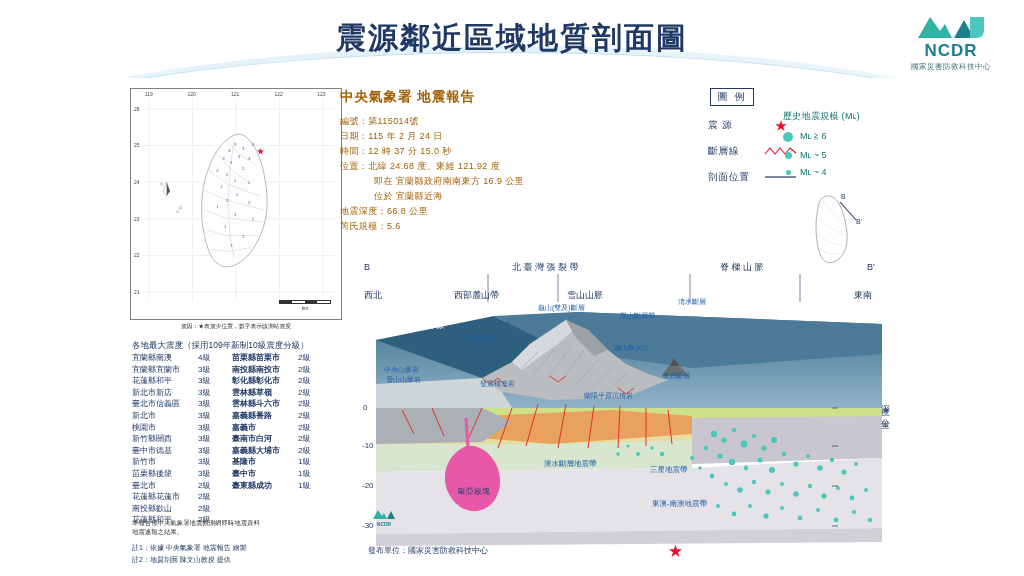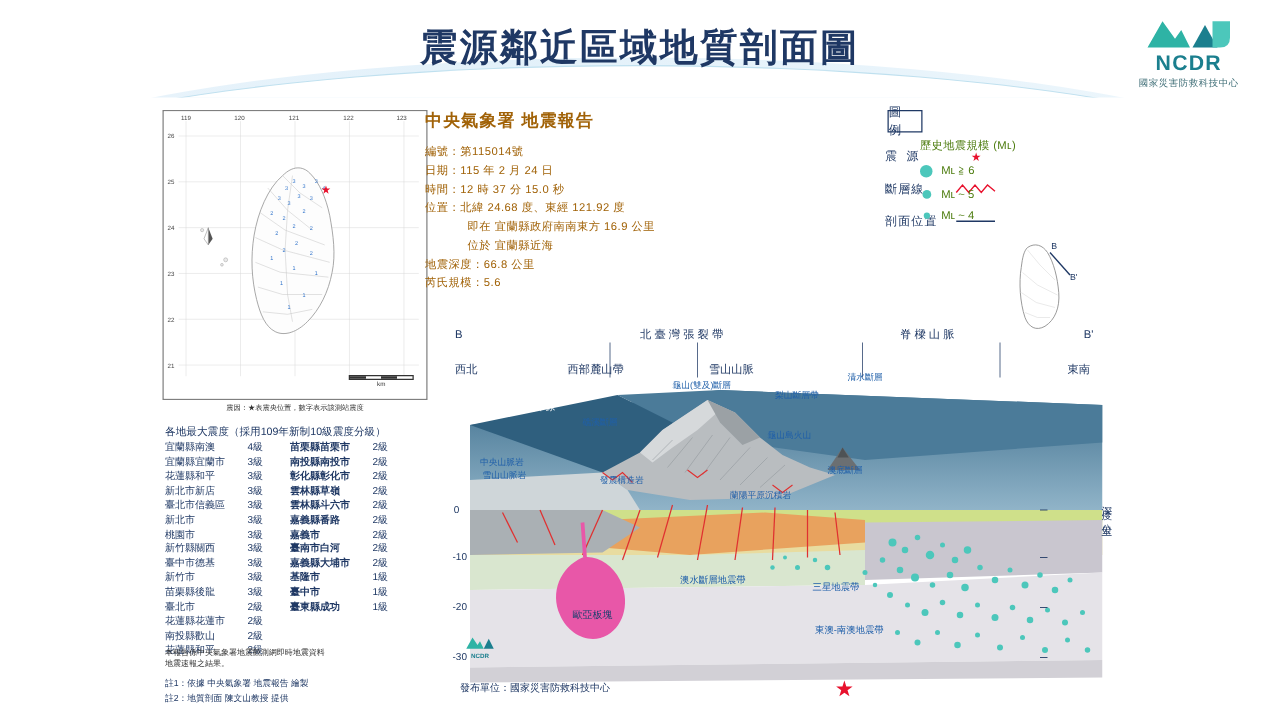--- a/index.html
+++ b/index.html
@@ -51,30 +51,30 @@
      background:linear-gradient(90deg,#333 0 25%, #fff 25% 50%, #333 50% 75%, #fff 75% 100%); }
 
   
   .report { position:absolute; left:340px; top:88px; width:230px; color:#a16207; }
   .report h3 { margin:0 0 8px 0; font-size:13.5px; font-weight:bold; letter-spacing:1px;}
   .report .row { font-size:9px; line-height:15px; letter-spacing:0.4px;}
   .report .row.indent { padding-left:34px; }
 
   
   .legend-title {
-    position:absolute; left:710px; top:88px; width:28px; height:18px;
+    position:absolute; left:710px; top:88px; width:44px; height:18px;
     border:1px solid #1f3864; color:#1f3864; font-size:10px;
     display:flex; align-items:center; justify-content:center; letter-spacing:2px;
   }
-  .legend { position:absolute; left:708px; top:112px; width:100px; color:#1f3864; font-size:9.5px;font-family:Liberation Mono, monospace;}
+  .legend { position:absolute; left:708px; top:112px; width:100px; color:#1f3864; font-size:9.5px;}
   .legend .item { display:flex; align-items:center; height:26px; }
   .legend .item .lbl { width:46px; letter-spacing:1px;}
   .legend .item .sym { flex:1; display:flex; align-items:center; justify-content:center;}
   .star { color:#e8112d; font-size:13px; line-height:1;}
-  .mag-legend { position:absolute; left:736px; top:110px; width:120px; color:#4d7c0f;}
+  .mag-legend { position:absolute; left:783px; top:110px; width:120px; color:#0f766e;}
   .mag-legend .t { font-size:9px; margin-bottom:7px; letter-spacing:0.3px;}
   .mag-legend .mrow { display:flex; align-items:center; font-size:9px; margin-bottom:7px; }
   .mag-legend .dot { border-radius:50%; background:#4cc7bb; margin-right:7px; flex:none;}
   .mini-map { position:absolute; left:796px; top:190px; width:70px; height:78px; }
 
   
   .int-title { position:absolute; left:132px; top:340px; font-size:8.5px; color:#1f3864;text-align:center;}
   .int-table { position:absolute; left:132px; top:352px; width:220px; font-size:8px; color:#1f3864;}
   .int-table .r { display:flex; line-height:11.6px;}
   .int-table .c1 { width:66px; }

